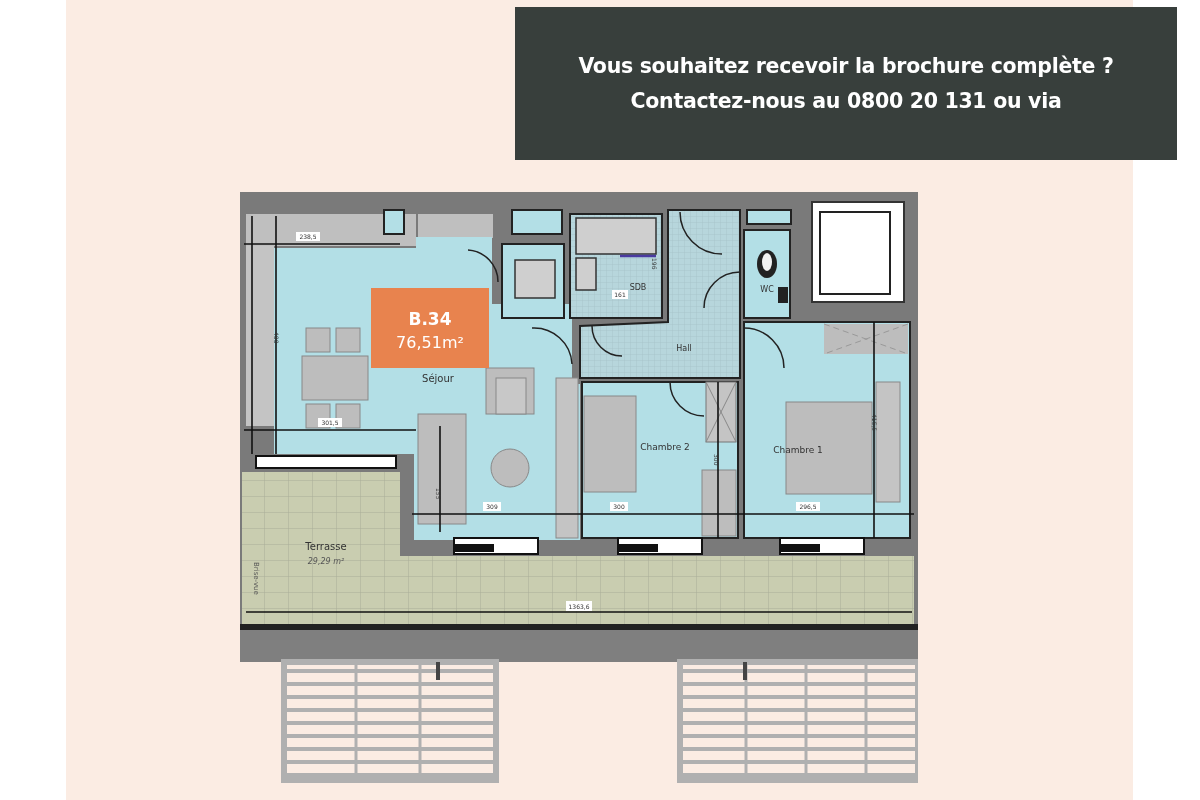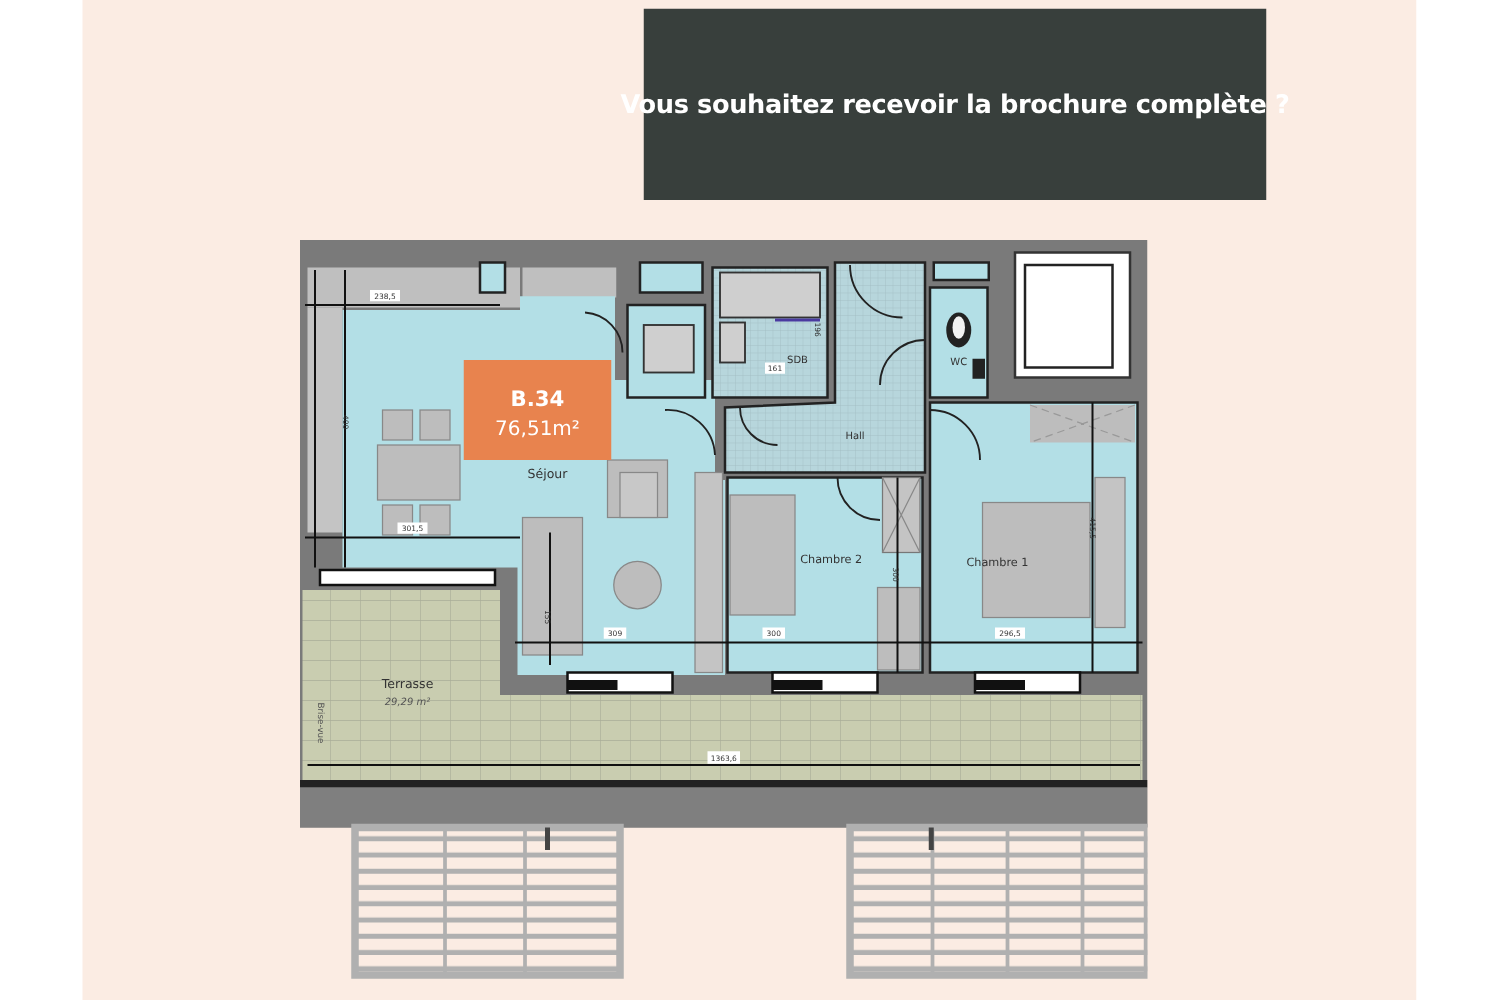--- a/index.html
+++ b/index.html
@@ -1,34 +1,35 @@
 <!DOCTYPE html>
 <html><head>
 <meta charset="utf-8">
 <style>
   html, body { margin:0; padding:0; }
   body { width:1200px; height:800px; background:#ffffff; position:relative; overflow:hidden;
          font-family:"DejaVu Sans", sans-serif; }
   .panel { position:absolute; left:66px; top:0; width:1067px; height:800px; background:#fbece3; }
-  .cta { position:absolute; left:515px; top:7px; width:498px; height:153px; background:#383f3c;
+  .cta { position:absolute; left:515px; top:7px; width:662px; height:153px; background:#383f3c;
          color:#ffffff; display:flex; flex-direction:column; justify-content:center; align-items:center;
          font-family:"DejaVu Sans", sans-serif; font-weight:bold; font-size:20.5px; line-height:35px;
          letter-spacing:-0.3px; text-align:center; }
   .cta span { display:block; white-space:nowrap; }
   .plan { position:absolute; left:240px; top:192px; width:678px; height:600px; }
   .plan svg { display:block; }
   .svgtxt { font-family:"DejaVu Sans", sans-serif; }
 </style>
 </head>
 <body>
 
 <div class="panel"></div>
 
 <div class="cta">
   <span>Vous souhaitez recevoir la brochure complète ?</span>
+  <span>Contactez-nous au 0800 20 131 ou via</span>
 </div>
 
 <div class="plan">
 <svg width="678" height="600" viewBox="0 0 678 600" xmlns="http://www.w3.org/2000/svg">
   <defs>
     <pattern id="tiles" width="6" height="6" patternUnits="userSpaceOnUse">
       <rect width="6" height="6" fill="#b7d6dc"></rect>
       <path d="M6 0H0V6" fill="none" stroke="#9fbcc2" stroke-width="0.6"></path>
     </pattern>
     <pattern id="deck" width="24" height="16" patternUnits="userSpaceOnUse">

